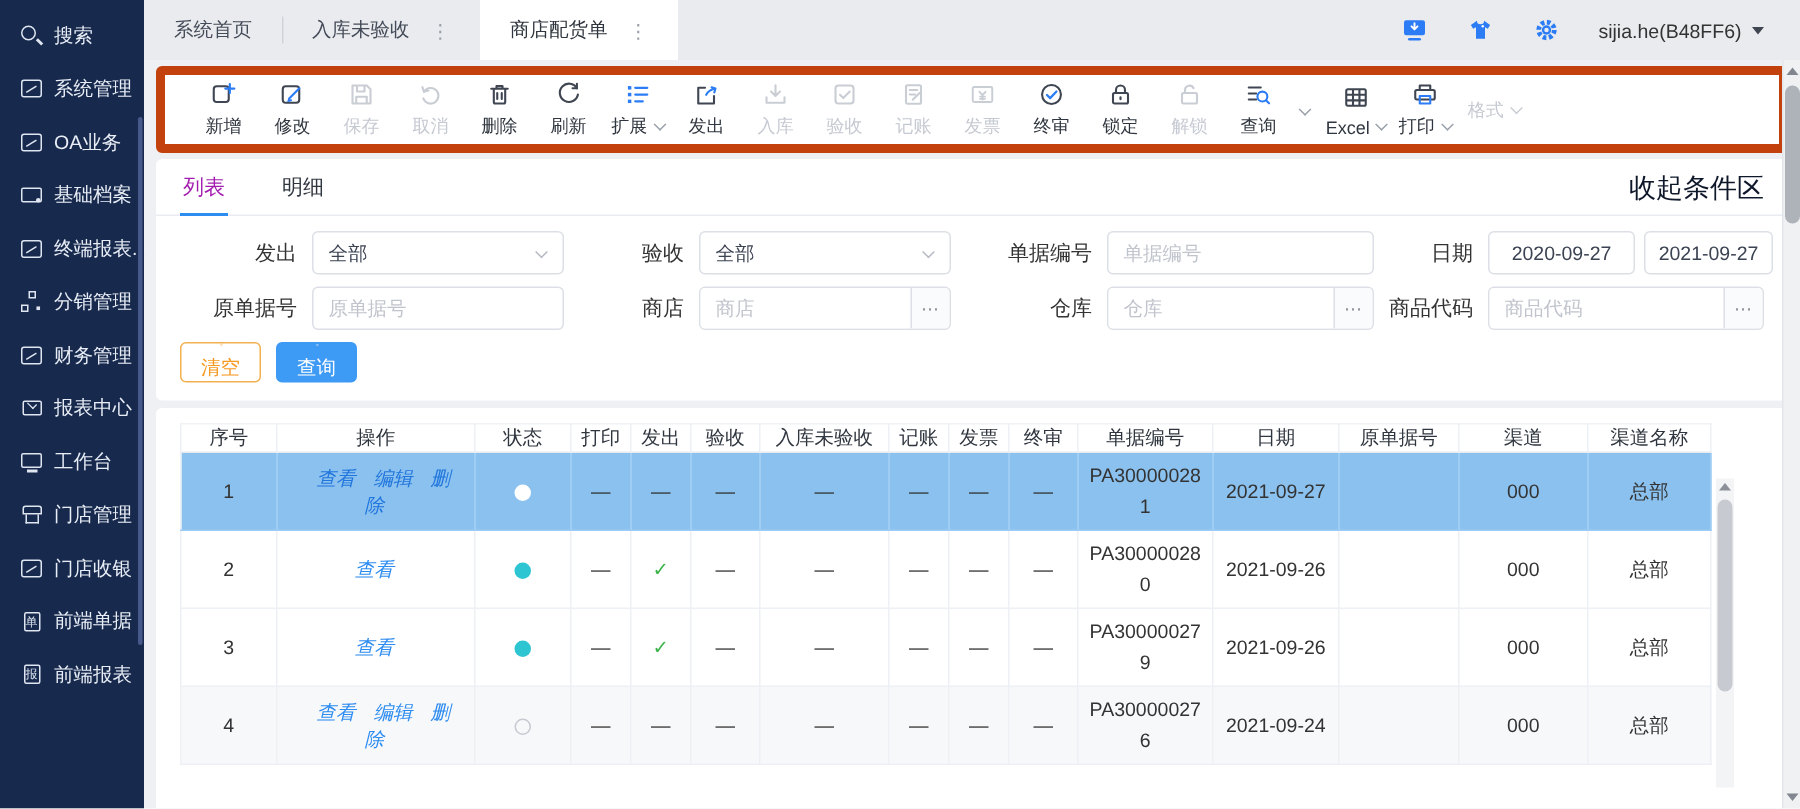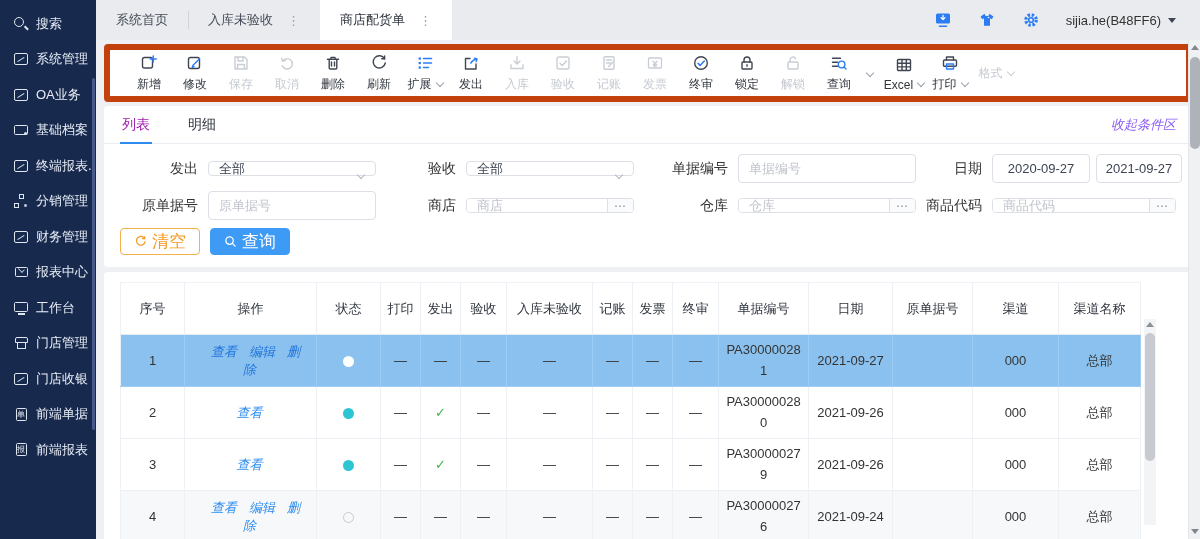--- a/index.html
+++ b/index.html
@@ -71,51 +71,51 @@
   .chev { display:inline-block; width:6px; height:6px; border-right:1.3px solid #9aa0aa; border-bottom:1.3px solid #9aa0aa; transform:rotate(45deg); margin-left:5px; margin-bottom:3px; }
   .tb.off .chev { border-color:#c9cdd4; }
   .tb-caret { background:none; border:none; cursor:pointer; align-self:flex-end; padding:0 8px 14px 0; }
 
   
   .list-card { margin-bottom:5px; }
   .vtabs { height:38px; display:flex; align-items:center; padding:0 16px; border-bottom:1px solid #e9ecf1; }
   .vtab { font-size:14px; color:#30363f; padding:9px 2px; margin-right:34px; cursor:pointer; position:relative; }
   .vtab.active { color:#a21caf; }
   .vtab.active::after { content:""; position:absolute; left:0; right:0; bottom:-1px; height:2px; background:#2d8cf0; }
-  .collapse-link { margin-left:auto; font-size:13px; color:#8b5cf6; cursor:pointer;font-style:italic; }
+  .collapse-link { margin-left:auto; font-size:18px; color:#0f172a; cursor:pointer; }
 
   
   .filters { padding:10px 16px 10px 16px; }
   .f-row { display:flex; align-items:center; margin-bottom:8px; }
   .f-item { display:flex; align-items:center; }
   .f-lb { text-align:right; padding-right:10px; font-size:14px; color:#333; flex:none; }
   .lb1 { width:88px; } .lb2 { width:90px; } .lb3 { width:104px; } .lb4 { width:76px; }
-  .ctl { height:15px; border:1px solid #dcdfe6; border-radius:4px; background:#fff; display:flex; align-items:center; font-size:13px; }
+  .ctl { height:29px; border:1px solid #dcdfe6; border-radius:4px; background:#fff; display:flex; align-items:center; font-size:13px; }
   .sel { width:168px; padding:0 26px 0 10px; position:relative; color:#3c4353; cursor:pointer; }
   .sel .chev { position:absolute; right:11px; top:10px; margin:0; border-color:#b4b9c2; }
   input.txt { width:178px; height:29px; border:1px solid #dcdfe6; border-radius:4px; padding:0 10px; font-size:13px; color:#333; font-family:inherit; outline:none; }
   input.txt::placeholder { color:#c0c4cc; }
   .lookup { width:168px; padding:0; overflow:hidden; }
   .lookup input { flex:1; min-width:0; border:none; height:27px; padding:0 10px; font-size:13px; outline:none; font-family:inherit; }
   .lookup input::placeholder { color:#c0c4cc; }
   .more-btn { width:26px; height:27px; border:none; border-left:1px solid #dcdfe6; background:#fafbfc; color:#8a8f99; font-size:12px; cursor:pointer; letter-spacing:1px; }
   .date-in { width:98px; justify-content:center; color:#3c4353; cursor:pointer; padding:0; border:1px solid #dcdfe6; height:29px; border-radius:4px; background:#fff; font-size:13px; text-align:center; font-family:inherit; }
   .date-in.d2 { width:86px; margin-left:6px; }
   .btn-row { margin-top:4px; margin-bottom:2px; display:flex; gap:10px; }
-  .btn { height:27px; border-radius:4px; font-size:17px; display:inline-flex; align-items:center; gap:5px; padding:0 13px; cursor:pointer; font-family:inherit; }
+  .btn { height:27px; border-radius:4px; font-size:13px; display:inline-flex; align-items:center; gap:5px; padding:0 13px; cursor:pointer; font-family:inherit;flex-direction:column; }
   .btn-clear { background:#fff; border:1px solid #f3b04e; color:#f59a23; }
   .btn-search { background:#3d9af5; border:1px solid #3d9af5; color:#fff; }
 
   
   .table-card { padding:10px 16px 0 16px; min-height:300px; position:relative; }
   .summary { font-size:14px; color:#333; margin:4px 0 10px 2px; }
   .summary b { font-weight:400; margin-left:10px; }
   .tbl-wrap { position:relative; }
   table.grid { border-collapse:collapse; table-layout:fixed; width:1020px; border-left:1px solid #edf0f4; }
-  .grid th { height:52px; font-weight:400; font-size:13px; color:#30363f; border-right:1px solid #edf0f4; border-bottom:1px solid #e7eaef; border-top:1px solid #f0f2f5; background:#fff; padding:0 4px; }
+  .grid th { height:19px; font-weight:400; font-size:13px; color:#30363f; border-right:1px solid #edf0f4; border-bottom:1px solid #e7eaef; border-top:1px solid #f0f2f5; background:#fff; padding:0 4px; }
   .grid td { height:52px; font-size:13px; color:#333; text-align:center; border-right:1px solid #edf0f4; border-bottom:1px solid #edf0f4; padding:2px 4px; background:#fff; }
   .grid tr.stripe td { background:#f7f8fa; }
   .grid tr.sel-row td { background:#8bc1ee; border-right-color:#9dccf5; border-bottom-color:#9dccf5; }
   .c-ops { text-align:center; padding-left:14px !important;font-style:italic; }
   .c-ops a { color:#2d8cf0; text-decoration:none; margin-right:12px; cursor:pointer; }
   .c-ops a:empty { display:none; }
   .sel-row .c-ops a { color:#2176dd; }
   .dot { width:11px; height:11px; border-radius:50%; display:inline-block; vertical-align:middle; }
   .st-white { background:#fff; }
   .st-teal { background:#2dc5d2; }

